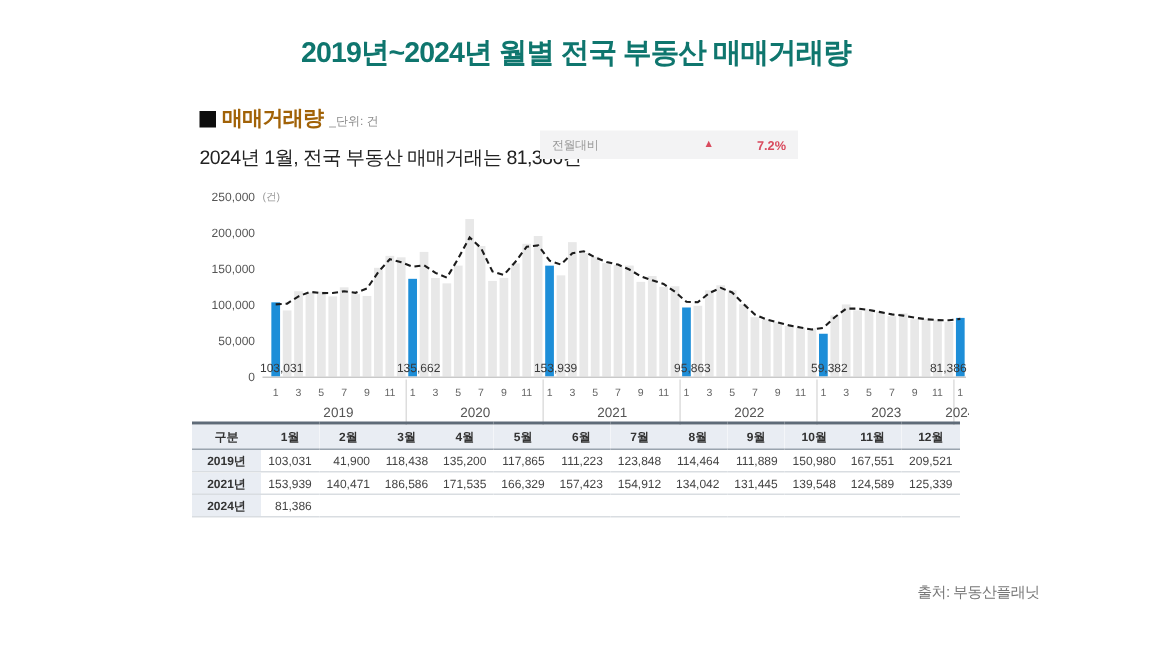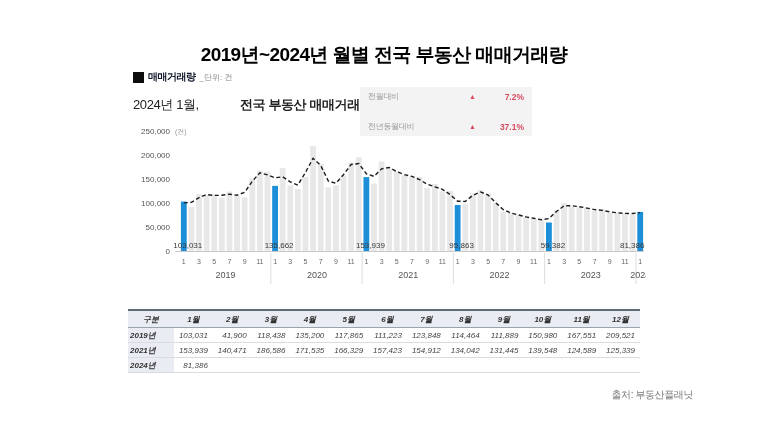--- a/index.html
+++ b/index.html
@@ -1,44 +1,44 @@
 <!DOCTYPE html>
 <html><head>
 <meta charset="utf-8">
 <style>
   html,body{margin:0;padding:0;background:#fff;}
   body{width:768px;height:436px;font-family:"Liberation Sans",sans-serif;overflow:hidden;}
   .slide{position:relative;width:768px;height:436px;background:#ffffff;}
 
   .title{position:absolute;left:0;top:22px;width:100%;text-align:center;
-         font-size:19px;font-weight:700;color:#000000;letter-spacing:-0.6px;margin-top:20px;}
+         font-size:19px;font-weight:700;color:#0f766e;letter-spacing:-0.6px;}
 
   .legend{position:absolute;left:133px;top:70px;display:flex;align-items:baseline;gap:4px;}
   .legend-marker{width:11px;height:11px;background:#0d0d0d;display:inline-block;align-self:center;}
-  .legend-label{font-size:10px;font-weight:700;color:#0f172a;letter-spacing:-0.5px;}
+  .legend-label{font-size:14px;font-weight:700;color:#a16207;letter-spacing:-0.5px;}
   .legend-unit{font-size:8px;color:#8a8a8a;}
 
   .subtitle{position:absolute;left:133px;top:96px;font-size:13px;color:#222;letter-spacing:-0.4px;}
-  .subtitle .b{font-weight:700;margin-left:38px;}
+  .subtitle .b{font-weight:400;}
 
   .badges{position:absolute;left:360px;top:87px;width:172px;background:#f3f3f4;
           padding:4px 8px;display:flex;flex-direction:column;gap:19px;box-sizing:border-box;}
   .badge-row{display:flex;align-items:center;font-size:8px;}
   .badge-label{flex:1;color:#999;letter-spacing:-0.3px;}
   .badge-arrow{color:#d94b5e;font-size:7px;margin-right:12px;}
   .badge-value{width:36px;text-align:right;color:#d94b5e;font-size:8.5px;font-weight:700;}
 
   .chart{position:absolute;left:130px;top:126px;width:516px;height:164px;}
 
-  .dtable{position:absolute;left:128px;top:309px;width:512px;border-collapse:collapse;table-layout:fixed;font-style:italic;}
+  .dtable{position:absolute;left:128px;top:281px;width:512px;border-collapse:collapse;table-layout:fixed;}
   .dtable th,.dtable td{font-size:8px;white-space:nowrap;overflow:hidden;border-bottom:1px solid #d9dde1;}
   .dtable thead th{background:#e9edf3;border-top:2px solid #5f6b78;border-bottom:1px solid #9aa4ae;
                    color:#333;font-weight:700;text-align:center;padding:2.5px 2px;}
   .dtable td{text-align:right;color:#444;padding:1.5px 5px 1.5px 2px;}
-  .dtable td.yr{background:#e9edf3;font-weight:700;text-align:left;color:#333;padding-right:2px;}
+  .dtable td.yr{background:#e9edf3;font-weight:700;text-align:center;color:#333;padding-right:2px;}
   .dtable th.col-first{width:42px;}
 
   .source{position:absolute;right:75px;top:388px;font-size:10px;color:#777;letter-spacing:-0.4px;}
 </style>
 </head>
 <body>
 
 <div class="slide">
 
   <div class="title">2019년~2024년 월별 전국 부동산 매매거래량</div>
@@ -49,25 +49,20 @@
     <span class="legend-unit">_단위: 건</span>
   </div>
 
   <div class="subtitle"><span>2024년 1월, </span><span class="b">전국 부동산 매매거래</span><span>는 </span><span class="b">81,386건</span></div>
 
   <div class="badges">
     <div class="badge-row">
       <span class="badge-label">전월대비</span>
       <span class="badge-arrow">▲</span>
       <span class="badge-value">7.2%</span>
-    </div>
-    <div class="badge-row">
-      <span class="badge-label">전년동월대비</span>
-      <span class="badge-arrow">▲</span>
-      <span class="badge-value">37.1%</span>
     </div>
   </div>
 
   <div class="chart">
     <svg width="516" height="164" viewBox="0 0 516 164" xmlns="http://www.w3.org/2000/svg">
         <text x="40" y="127.8" text-anchor="end" font-size="8" fill="#555">0</text>
         <text x="40" y="103.8" text-anchor="end" font-size="8" fill="#555">50,000</text>
         <text x="40" y="79.8" text-anchor="end" font-size="8" fill="#555">100,000</text>
         <text x="40" y="55.8" text-anchor="end" font-size="8" fill="#555">150,000</text>
         <text x="40" y="31.8" text-anchor="end" font-size="8" fill="#555">200,000</text>

